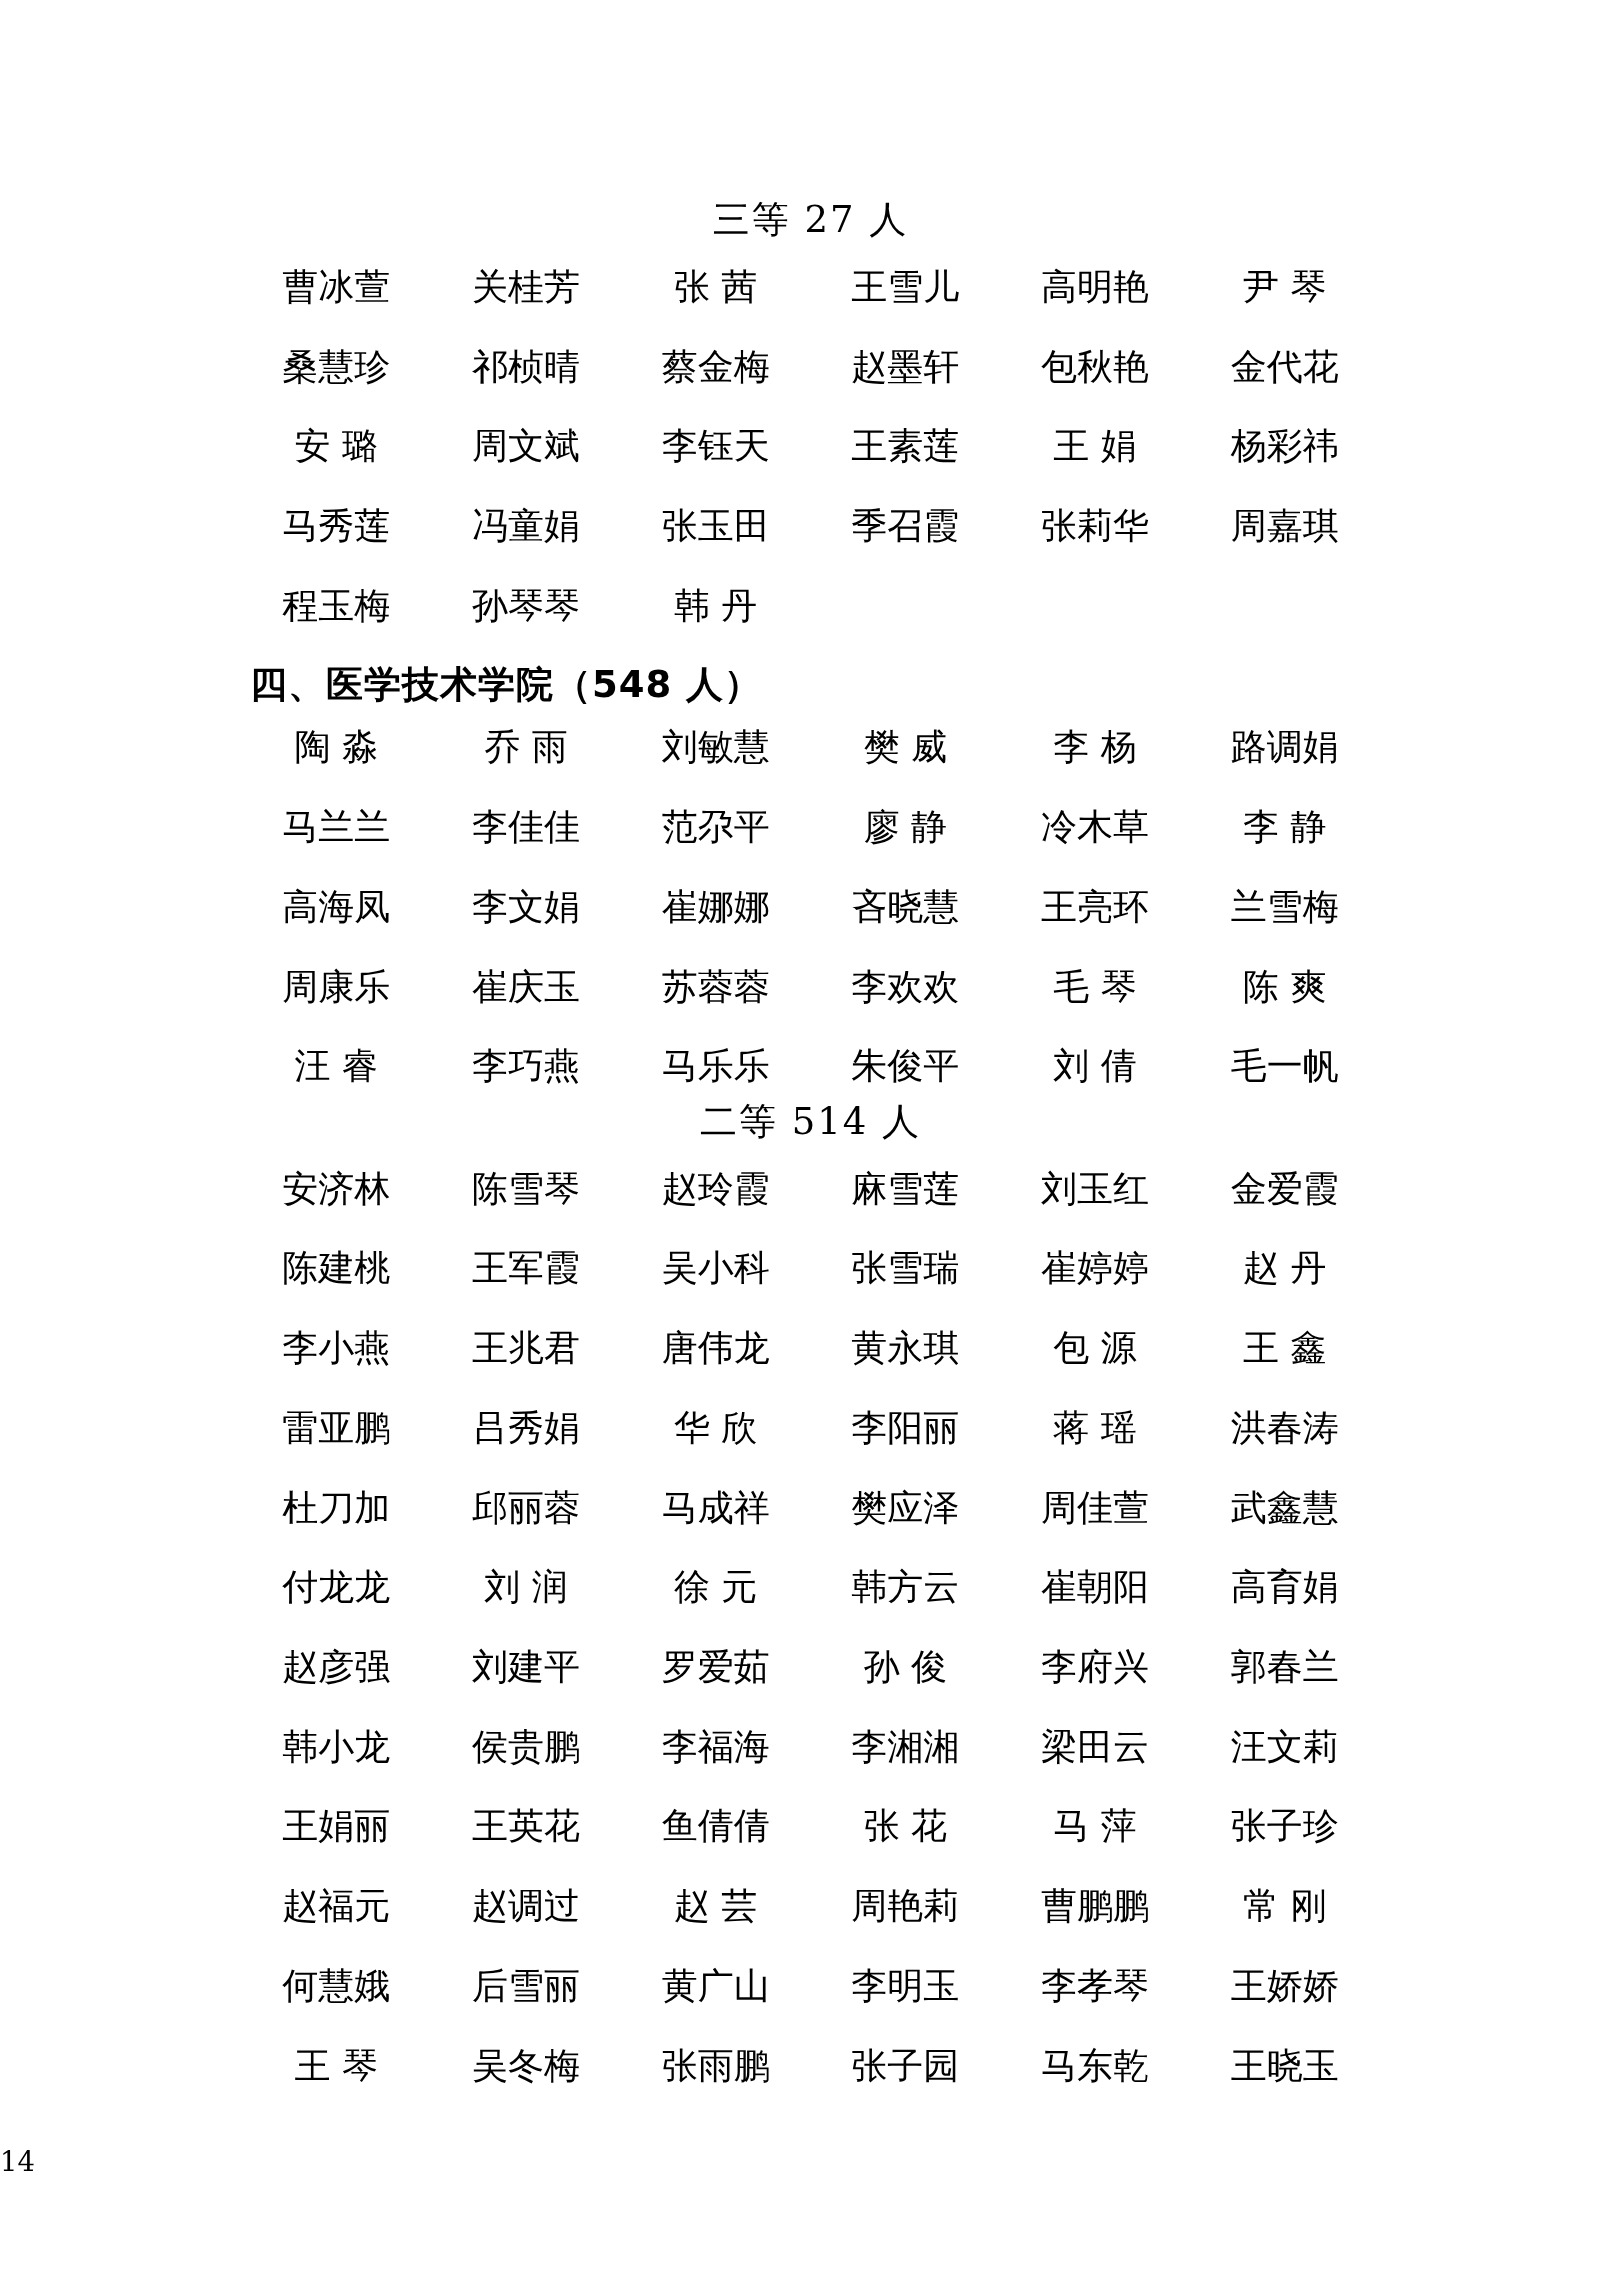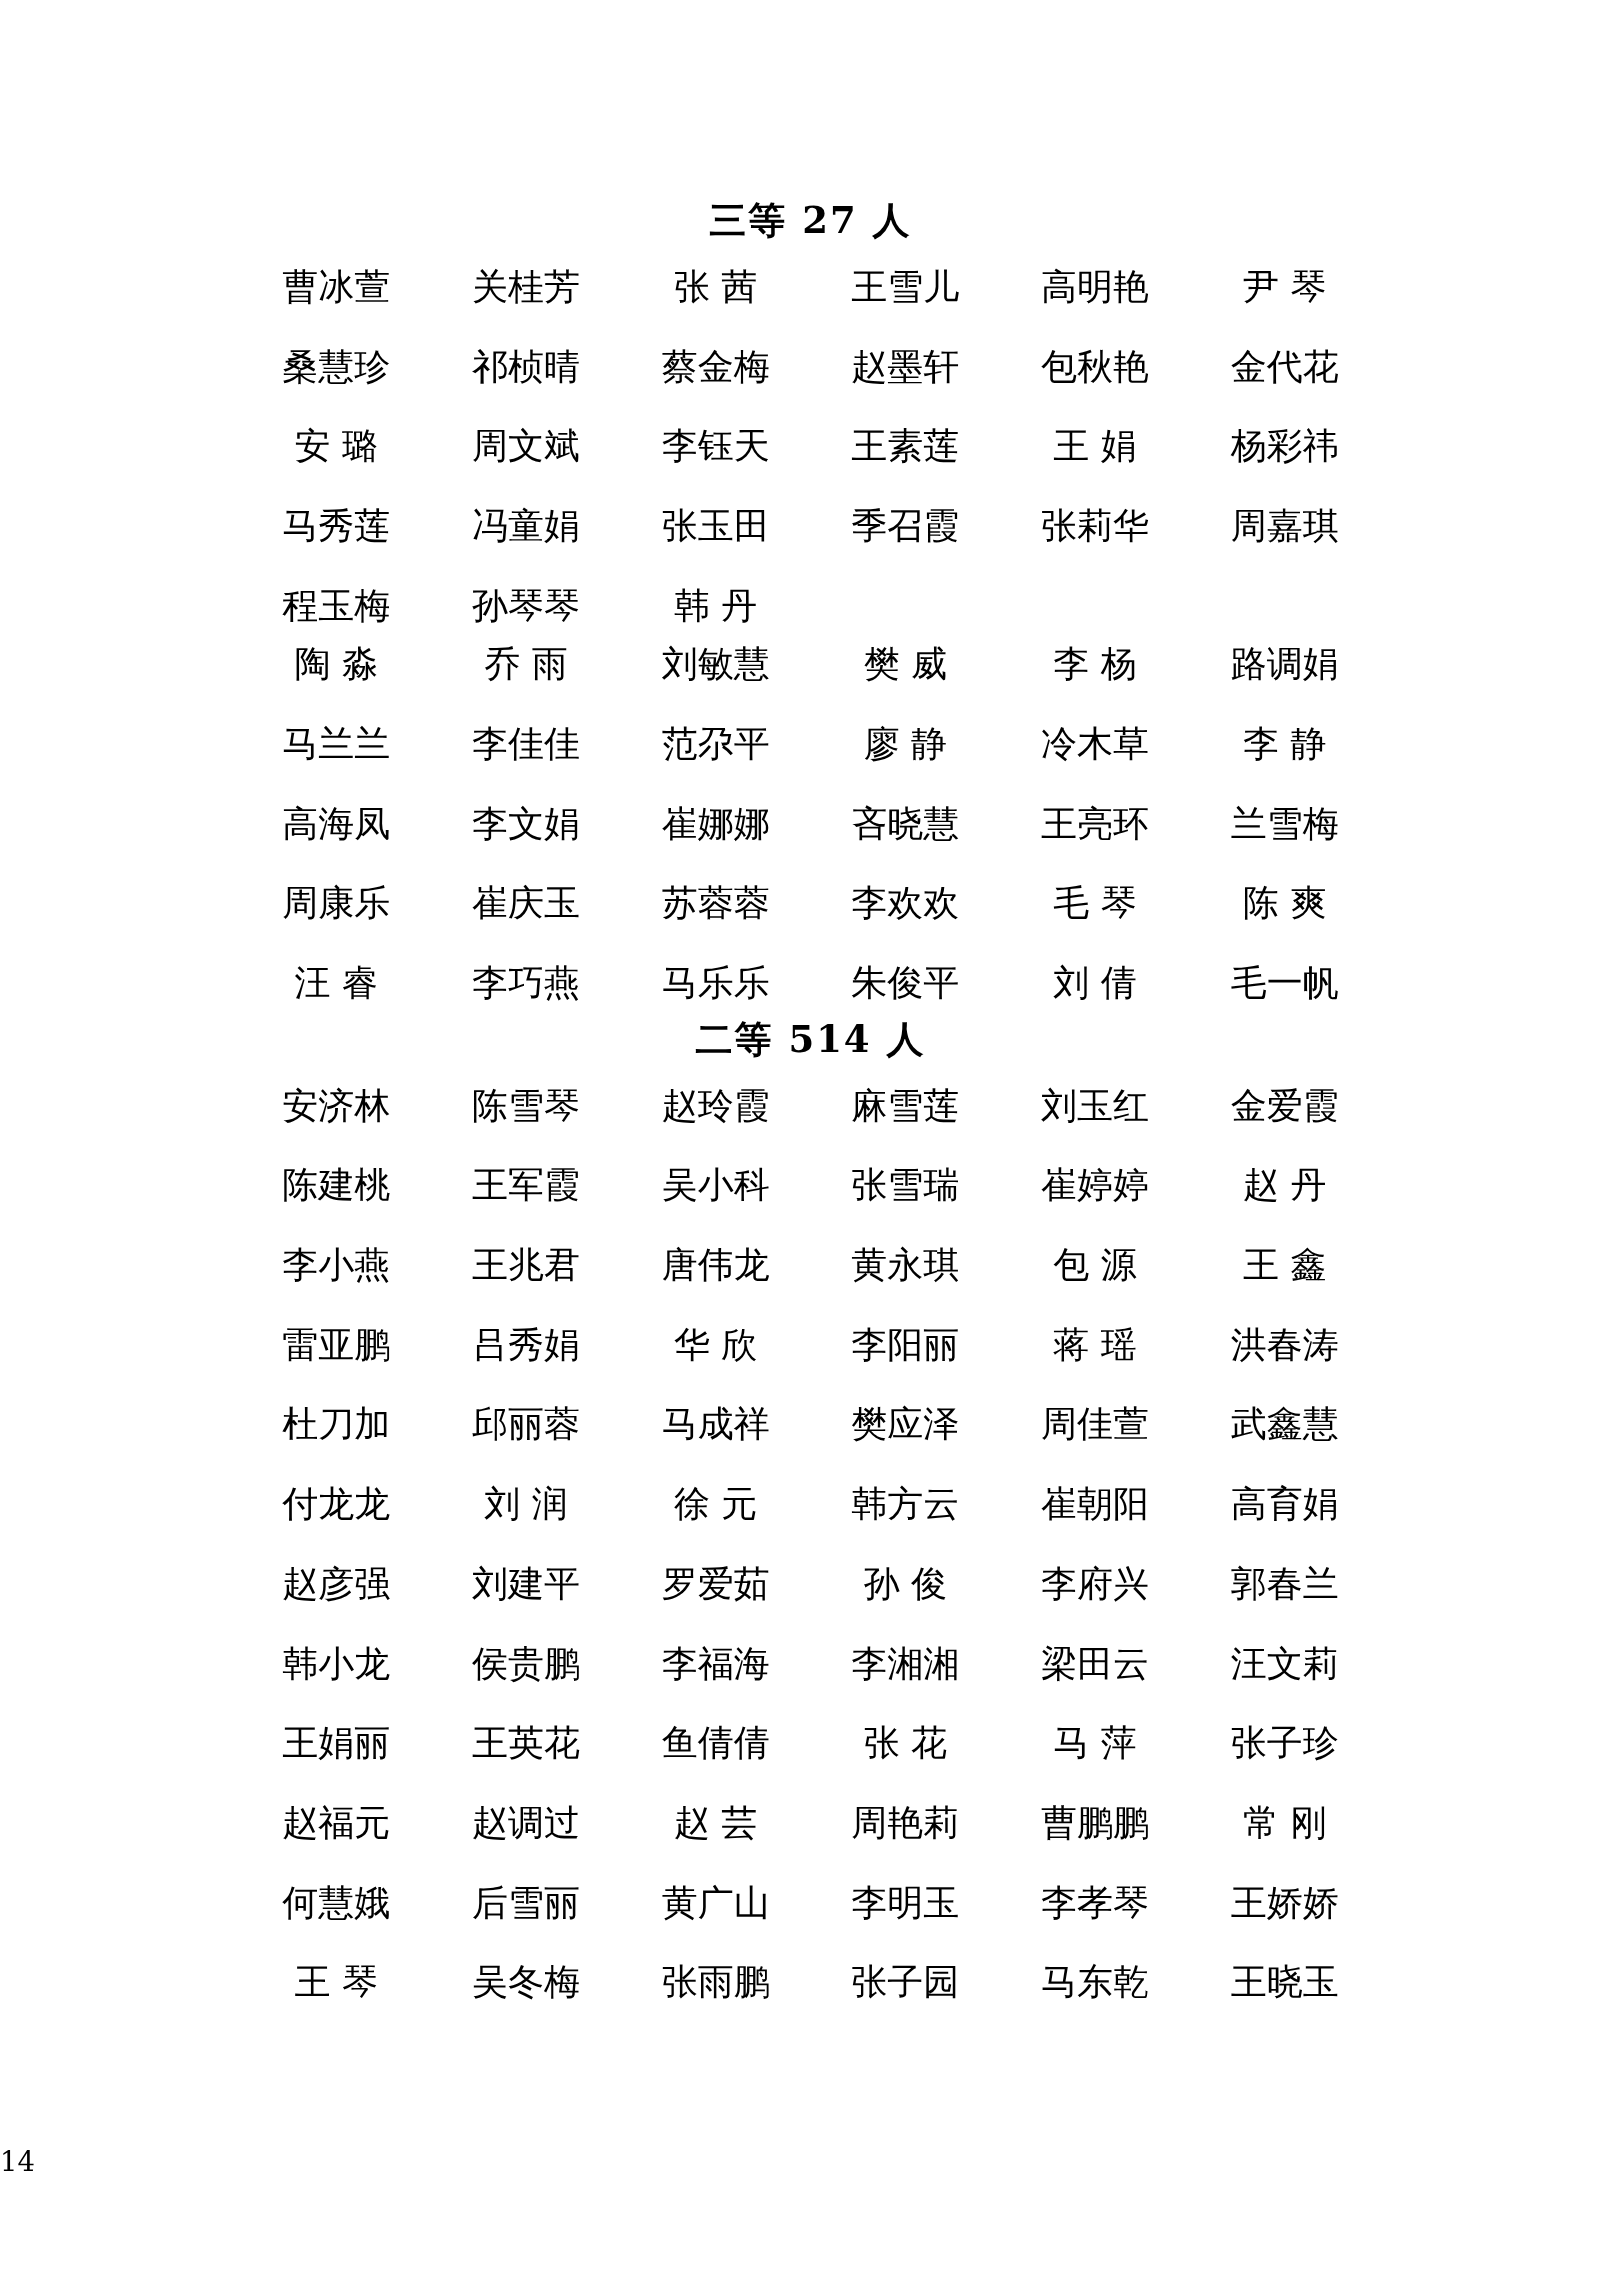--- a/index.html
+++ b/index.html
@@ -17,21 +17,21 @@
   }
   .page {
     position: relative;
     width: 1621px;
     height: 2293px;
     box-sizing: border-box;
     padding: 196px 250px 0 250px;
   }
   .section-heading {
     text-align: center;
-    font-weight: bold;
+    font-weight: normal;
     font-size: 37px;
     letter-spacing: 2px;
     margin: 0 0 15.7px 0;
     line-height: 1.3;
   }
   .college-heading {
     font-weight: bold;
     font-size: 37px;
     letter-spacing: 1px;
     margin: 25.5px 0 9.8px 0;
@@ -100,20 +100,21 @@
         <div class="name-cell">季召霞</div>
         <div class="name-cell">张莉华</div>
         <div class="name-cell">周嘉琪</div>
         <div class="name-cell">程玉梅</div>
         <div class="name-cell">孙琴琴</div>
         <div class="name-cell">韩 丹</div>
       </div>
     </div>
   </div>
 
+  <div class="college-heading">四、医学技术学院（548 人）</div>
 
   <div>
     <div class="grid-wrap">
       <div class="name-grid">
         <div class="name-cell">陶 淼</div>
         <div class="name-cell">乔 雨</div>
         <div class="name-cell">刘敏慧</div>
         <div class="name-cell">樊 威</div>
         <div class="name-cell">李 杨</div>
         <div class="name-cell">路调娟</div>

